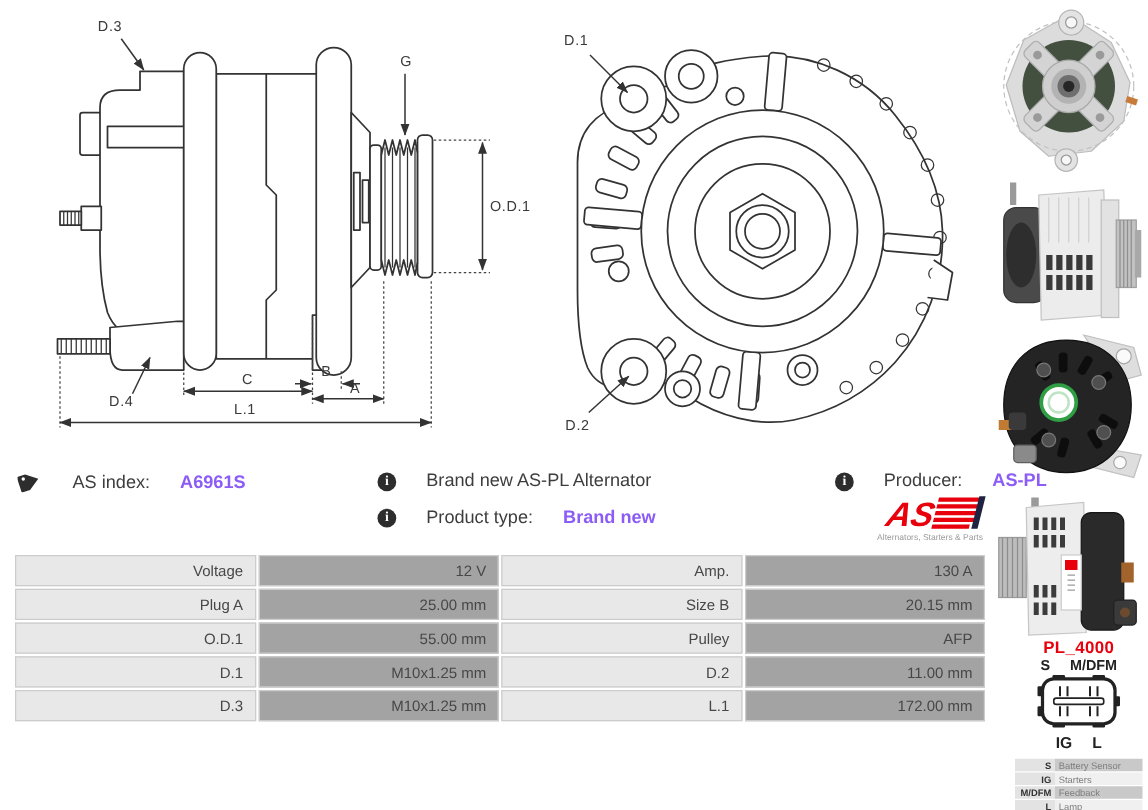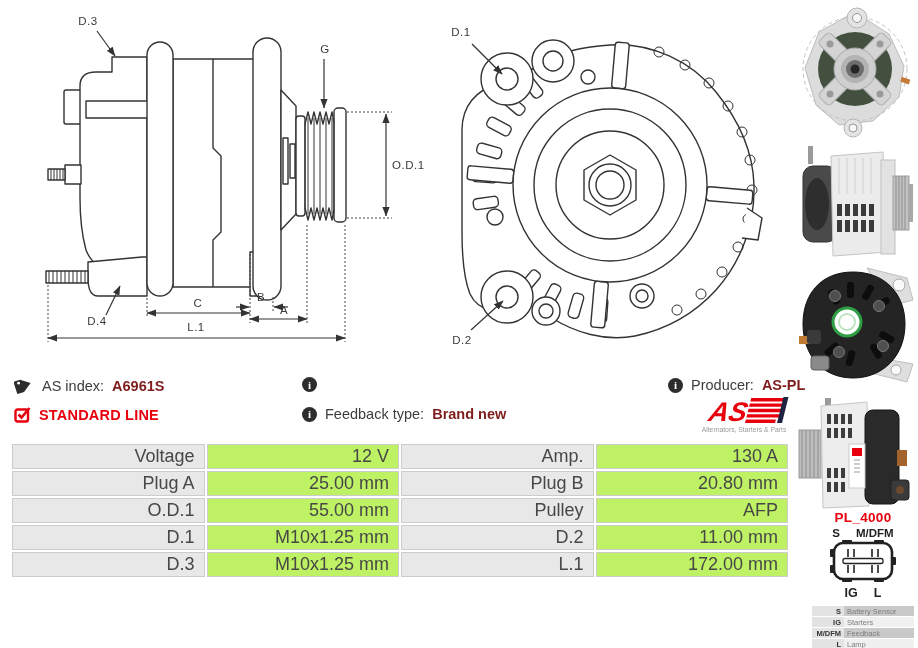--- a/index.html
+++ b/index.html
@@ -11,36 +11,36 @@
   
   .tech{left:0;top:0;}
   .ln{fill:#fff;stroke:#333;stroke-width:1.4;stroke-linejoin:round;}
   .lnn{fill:none;stroke:#333;stroke-width:1.4;stroke-linejoin:round;}
   .thin{fill:none;stroke:#333;stroke-width:1;}
   .dot{fill:none;stroke:#444;stroke-width:1;stroke-dasharray:2 2;}
   .dim{stroke:#333;stroke-width:1.2;fill:none;}
   .dim-label{font-size:11.5px;fill:#3a3a3a;letter-spacing:.5px;}
 
   
-  .info-item{position:absolute;display:flex;align-items:center;gap:8px;font-size:14.5px;white-space:nowrap;}
-  .info-item b{color:#7f1d1d;}
+  .info-item{position:absolute;display:flex;align-items:center;gap:24px;font-size:14.5px;white-space:nowrap;}
+  .info-item b{color:#8b5cf6;}
   .red{color:#e8000d;font-weight:bold;letter-spacing:.2px;}
   .ico{display:inline-flex;align-items:center;justify-content:center;flex:0 0 auto;}
   .info-circle{width:15px;height:15px;border-radius:50%;background:#2d2d2d;color:#fff;
       font-size:11px;font-weight:bold;font-family:"Liberation Serif",serif;}
 
   
   .as-logo{left:692px;top:395px;width:100px;height:40px;}
 
   
   table.spec{position:absolute;left:10px;top:442px;width:780px;border-spacing:2px;border-collapse:separate;
-      font-size:18px;color:#474747;table-layout:fixed;}
+      font-size:12px;color:#474747;table-layout:fixed;}
   table.spec td{height:23px;border:1px solid #ccc;text-align:right;padding:0 9px 0 0;}
   td.lab{background:#e8e8e8;}
-  td.val{background:#bef264;}
+  td.val{background:#a3a3a3;}
 
   
   .photo{background:#fff;}
 
   
   .conn{left:808px;top:510px;width:110px;text-align:center;}
   .conn-title{font-size:13.5px;font-weight:bold;color:#e8000d;letter-spacing:.3px;}
   .pin-row{display:flex;justify-content:center;gap:16px;font-weight:bold;color:#222;}
   .pin-row.top{font-size:11.5px;margin-top:2px;}
   .pin-row.bottom{font-size:12.5px;margin-top:-1px;}
@@ -302,37 +302,29 @@
     <span class="ico">
       <svg width="20" height="17" viewBox="0 0 20 17">
         <path d="M8,2 L17,8.5 L8,15 L2,15 Q1,15 1,14 L1,3 Q1,2 2,2 Z" fill="#2d2d2d" transform="rotate(-18 9 8.5)"></path>
         <circle cx="4.6" cy="6.2" r="1.4" fill="#fff"></circle>
       </svg>
     </span>
     <span>AS index:</span>
     <b>A6961S</b>
   </div>
 
-  <div class="info-item" style="left:14px;top:406px;">
-    <span class="ico">
-      <svg width="17" height="17" viewBox="0 0 17 17">
-        <rect x="1.5" y="3.5" width="12.5" height="12" rx="2" fill="none" stroke="#e8000d" stroke-width="2.4"></rect>
-        <path d="M4.5,8.5 L7.5,11.5 L15.5,2" fill="none" stroke="#e8000d" stroke-width="2.6"></path>
-      </svg>
-    </span>
-    <span class="red">STANDARD LINE</span>
-  </div>
 
   <div class="info-item" style="left:302px;top:377px;">
     <span class="ico info-circle">i</span>
+    <span>Brand new AS-PL Alternator</span>
   </div>
 
   <div class="info-item" style="left:302px;top:406px;">
     <span class="ico info-circle">i</span>
-    <span>Feedback type:</span>
+    <span>Product type:</span>
     <b>Brand new</b>
   </div>
 
   <div class="info-item" style="left:668px;top:377px;">
     <span class="ico info-circle">i</span>
     <span>Producer:</span>
     <b>AS-PL</b>
   </div>
 
   <div class="abs as-logo">
@@ -354,22 +346,22 @@
     <tbody>
         <tr>
       <td class="lab">Voltage</td>
       <td class="val">12 V</td>
       <td class="lab">Amp.</td>
       <td class="val">130 A</td>
     </tr>
     <tr>
       <td class="lab">Plug A</td>
       <td class="val">25.00 mm</td>
-      <td class="lab">Plug B</td>
-      <td class="val">20.80 mm</td>
+      <td class="lab">Size B</td>
+      <td class="val">20.15 mm</td>
     </tr>
     <tr>
       <td class="lab">O.D.1</td>
       <td class="val">55.00 mm</td>
       <td class="lab">Pulley</td>
       <td class="val">AFP</td>
     </tr>
     <tr>
       <td class="lab">D.1</td>
       <td class="val">M10x1.25 mm</td>

